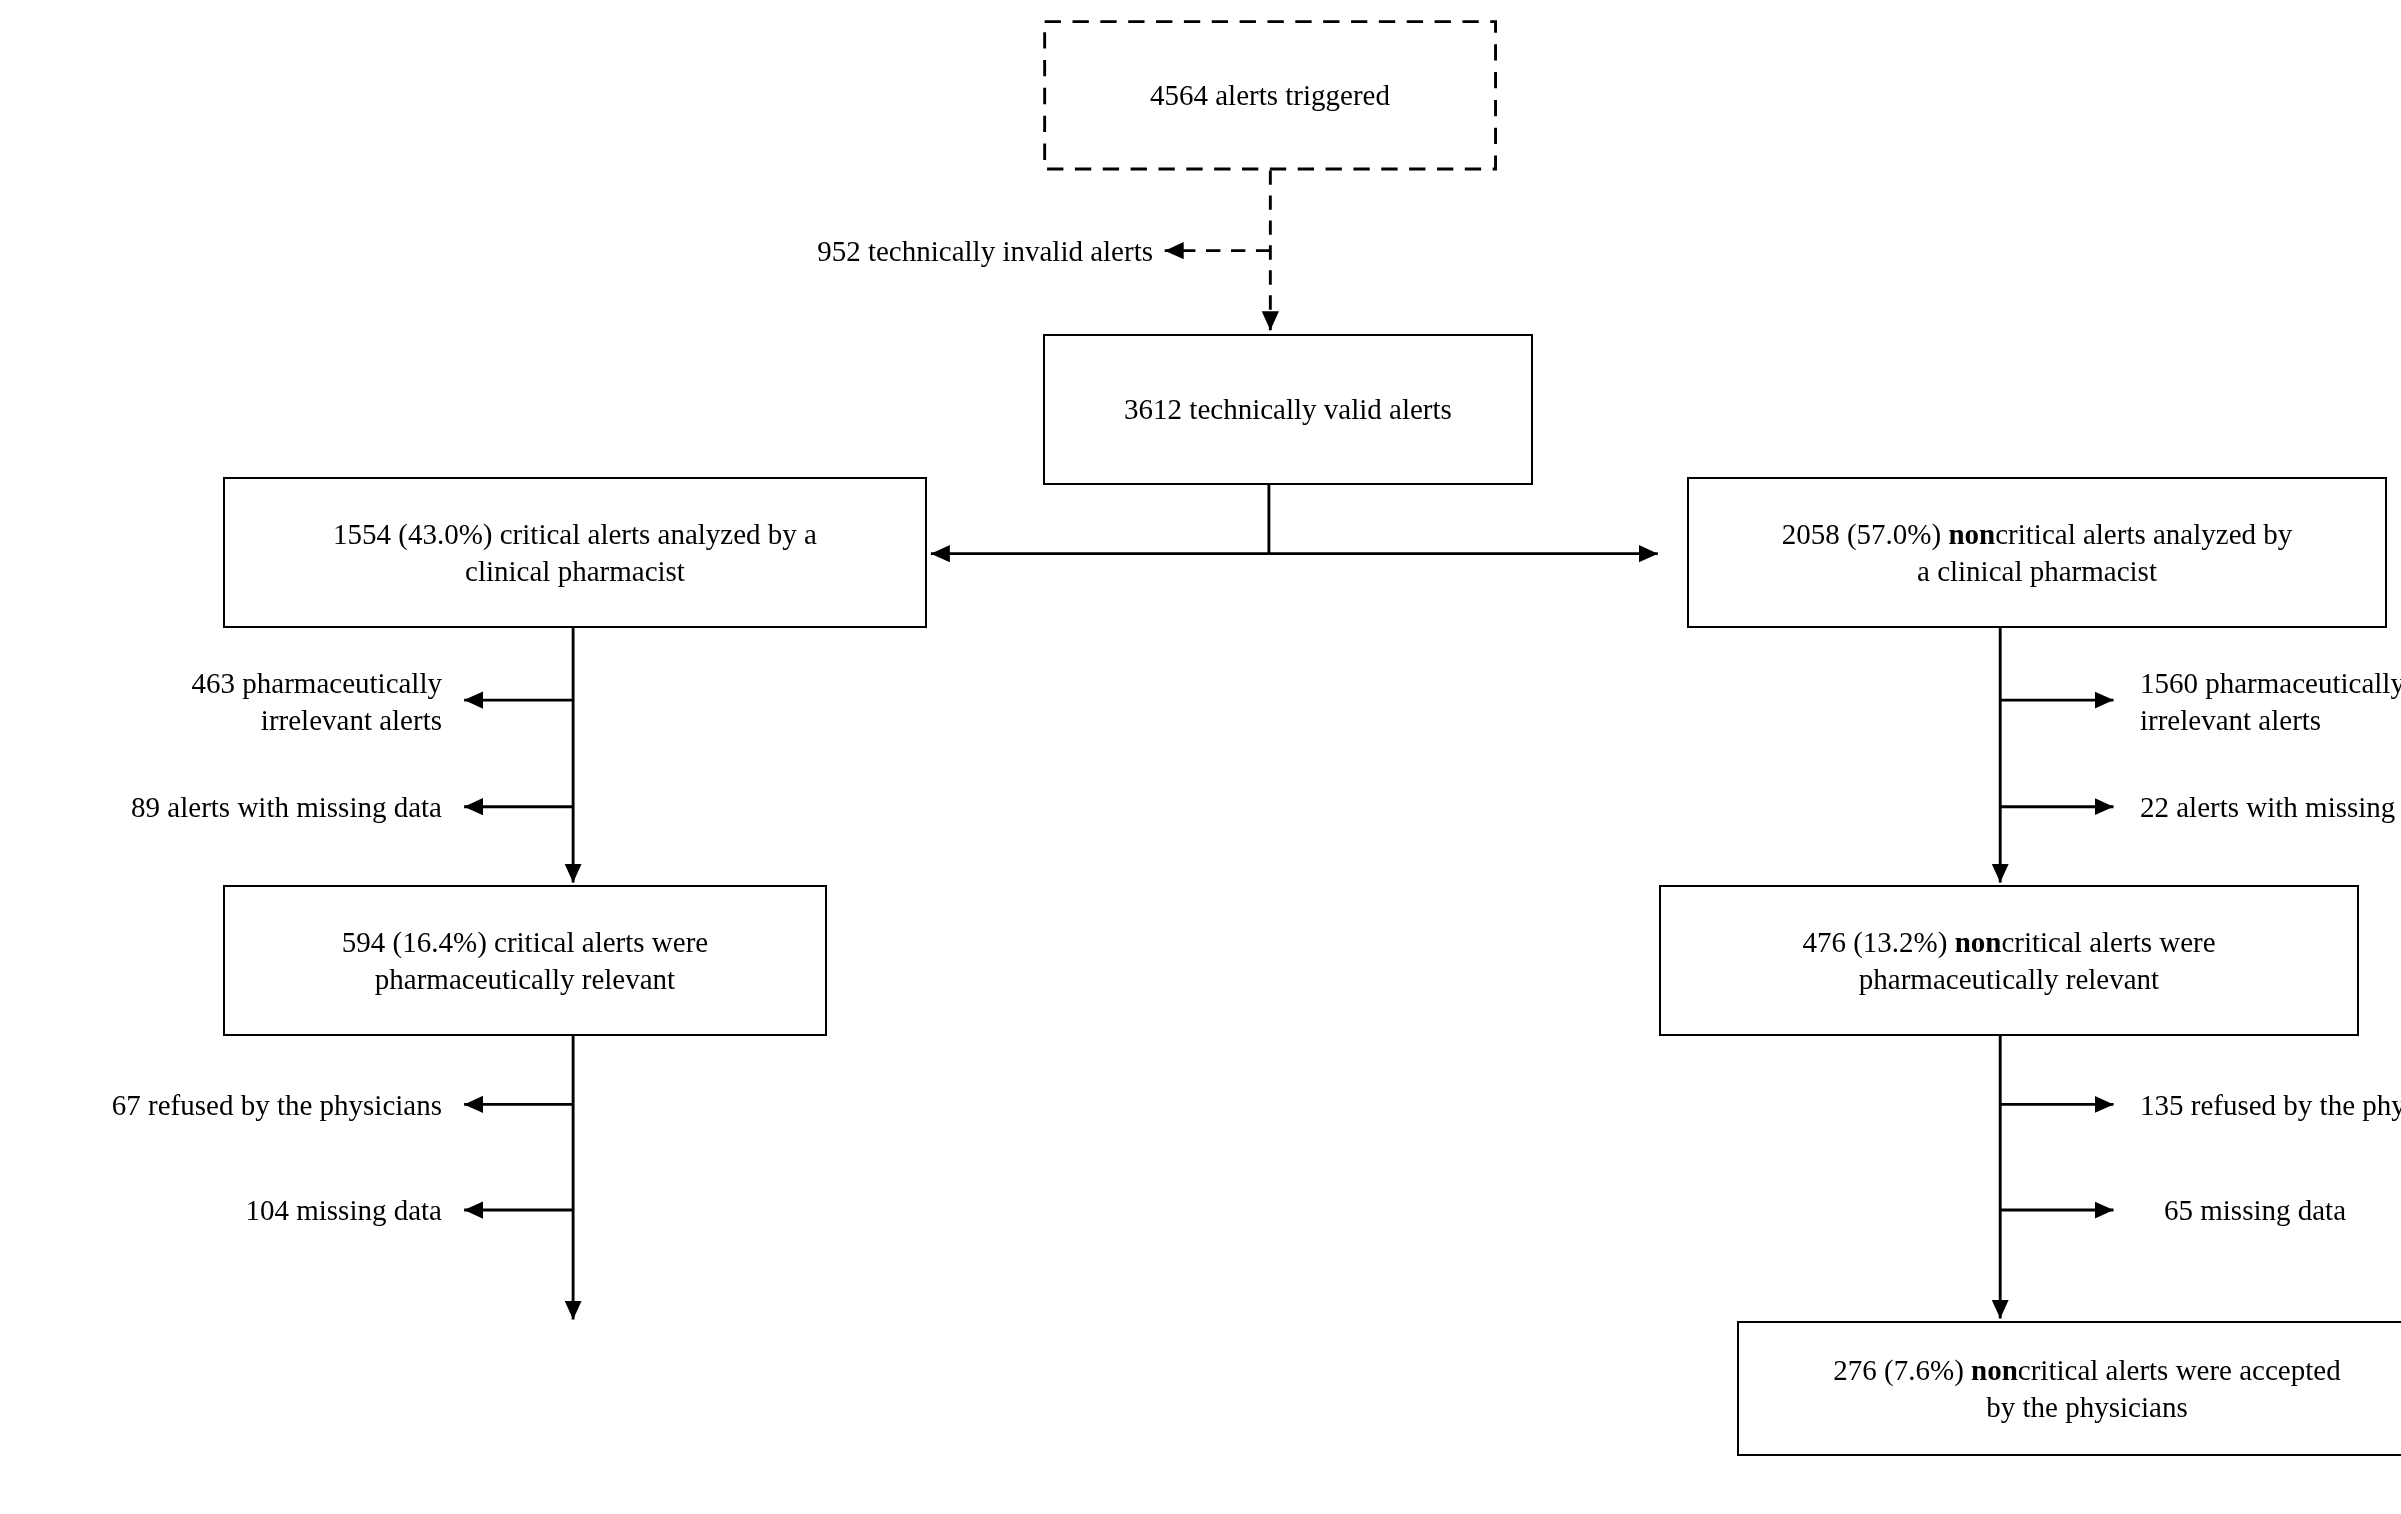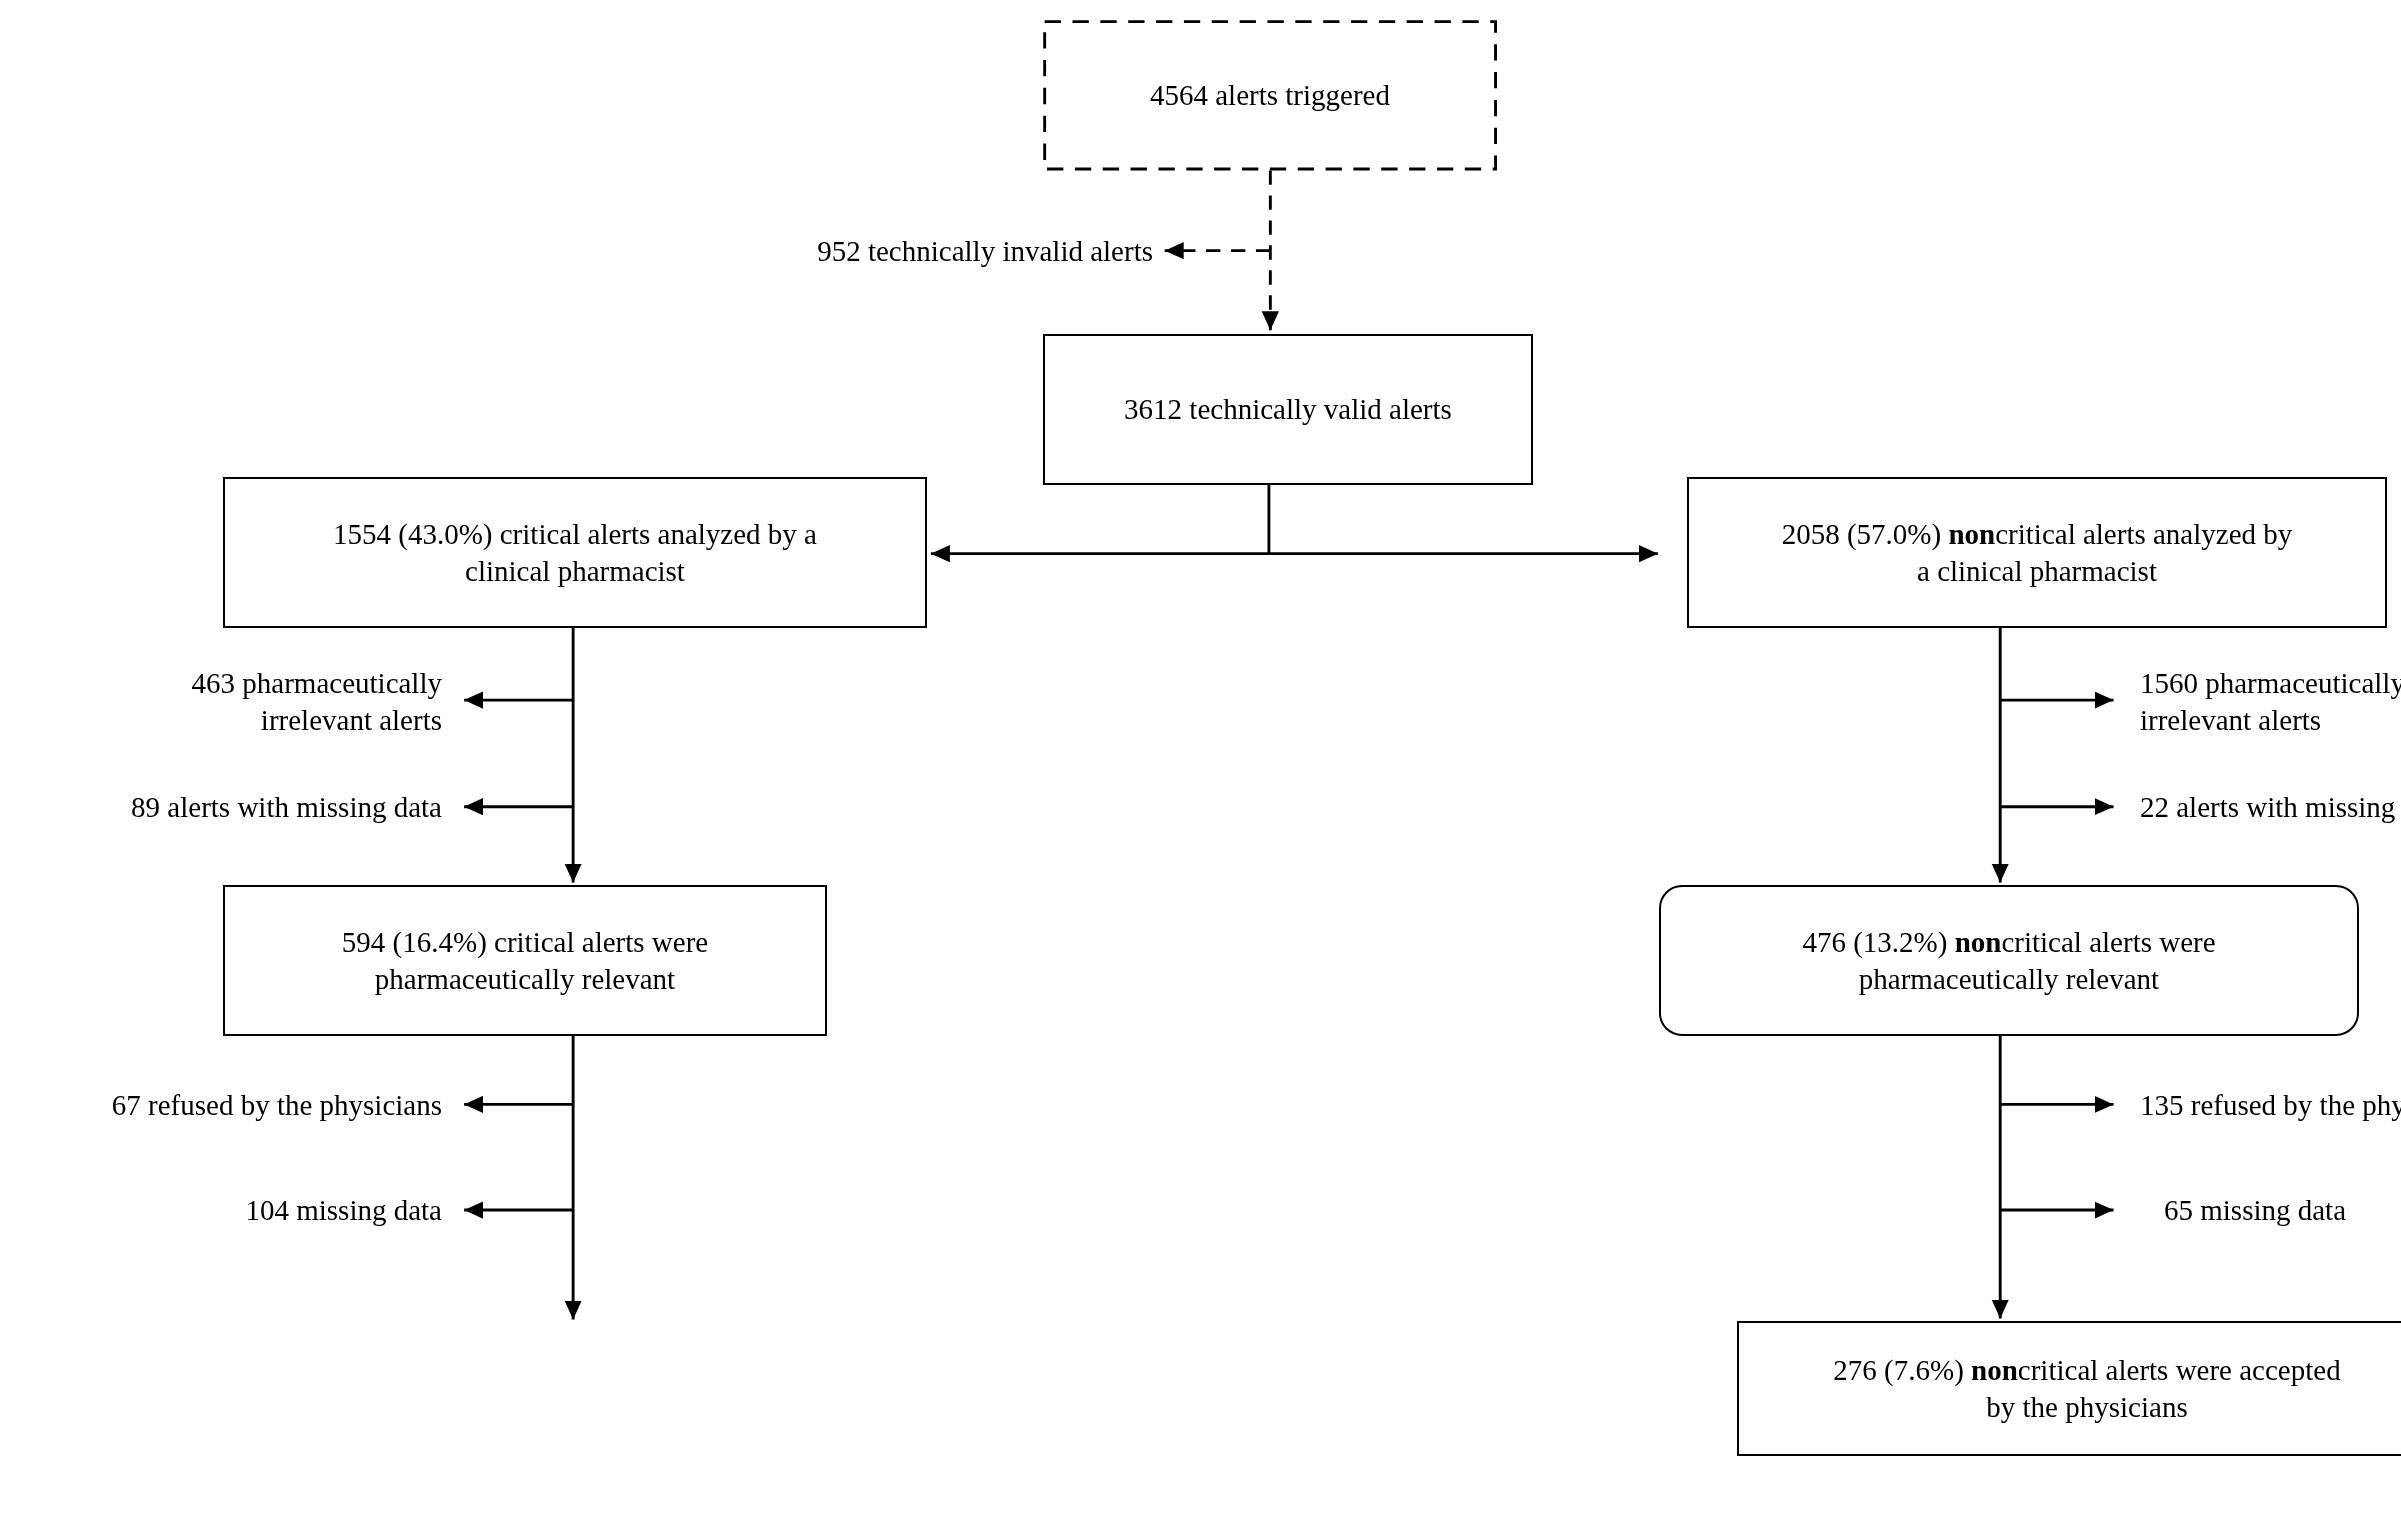--- a/index.html
+++ b/index.html
@@ -89,21 +89,21 @@
   </div>
   <div class="box" style="left:223px;top:885px;width:604px;height:151px;">
     <p><span>594 (16.4%) critical alerts were
 pharmaceutically relevant</span><b></b><span></span></p>
   </div>
 
   <div class="box" style="left:1659px;top:477px;width:700px;height:151px;margin-left:28px;">
     <p><span>2058 (57.0%) </span><b>non</b><span>critical alerts analyzed by
 a clinical pharmacist</span></p>
   </div>
-  <div class="box" style="left:1659px;top:885px;width:700px;height:151px;border-radius:23px;">
+  <div class="box" style="left:1659px;top:885px;width:700px;height:151px;">
     <p><span>476 (13.2%) </span><b>non</b><span>critical alerts were
 pharmaceutically relevant</span></p>
   </div>
   <div class="box" style="left:1737px;top:1321px;width:700px;height:135px;">
     <p><span>276 (7.6%) </span><b>non</b><span>critical alerts were accepted
 by the physicians</span></p>
   </div>
 
   <div class="label r" style="right:1404px;top:251px;">952 technically invalid alerts</div>
 

